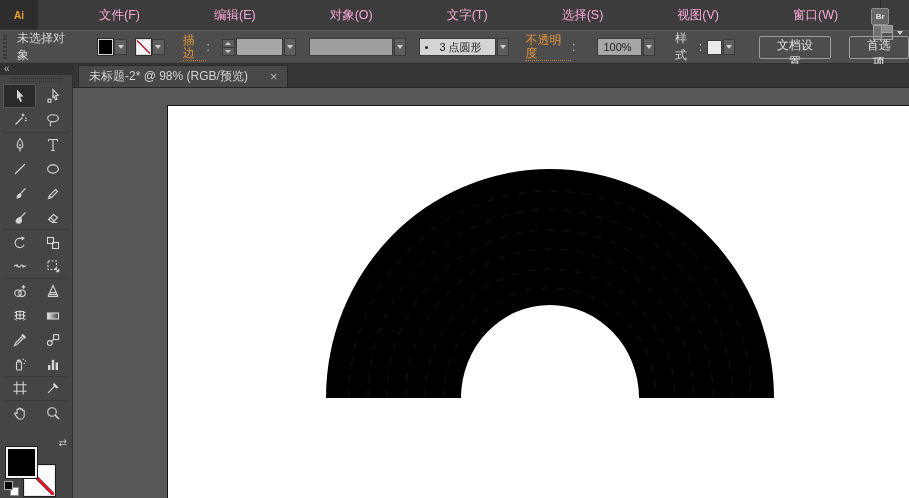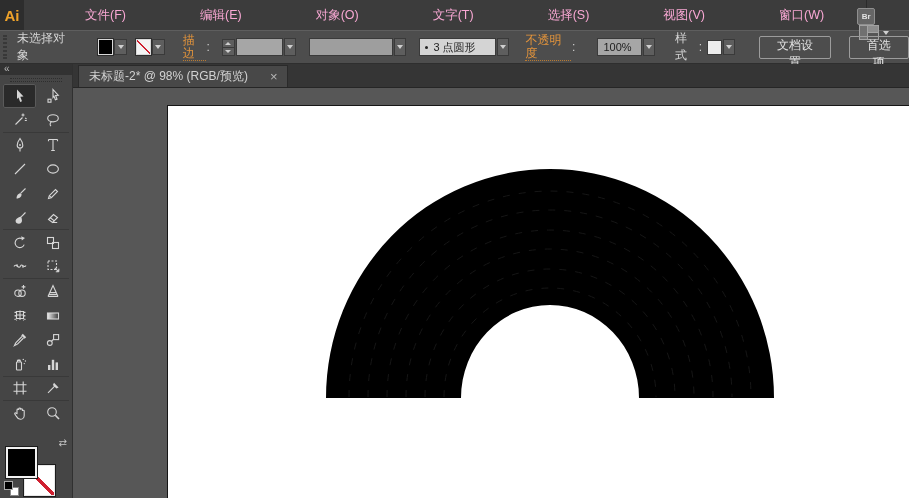--- a/index.html
+++ b/index.html
@@ -2,22 +2,22 @@
 <html><head>
 <meta charset="utf-8">
 <style>
   * { margin:0; padding:0; box-sizing:border-box; }
   html,body { width:909px; height:498px; overflow:hidden;
     font-family:"Liberation Sans","DejaVu Sans",sans-serif;
     background:#3c3c3c; -webkit-font-smoothing:antialiased; }
 
   
   #menubar { height:30px; display:flex; align-items:center; background:#3c3c3c; }
-  #logo { width:24px; height:30px; display:flex; align-items:center; justify-content:center;
-    background:#2d2d2d; color:#f0a32a; font-weight:bold; font-size:15px; }
+  #logo { width:38px; height:30px; display:flex; align-items:center; justify-content:center;
+    background:#2d2d2d; color:#f0a32a; font-weight:bold; font-size:10px; }
   .menu-item { color:#f9a8d4; font-size:12.5px; padding:8px 13px; line-height:30px; cursor:default;margin-left:48px; }
   #menubar-right { display:flex; align-items:center; margin-left:6px;flex-direction:column; }
   .vsep { width:1px; height:18px; background:#2b2b2b; margin:0 10px; }
   #bridge-btn { width:18px; height:17px; background:#666; border:1px solid #8f8f8f; border-radius:2px;
     color:#e3e3e3; font-size:8px; font-weight:bold; display:flex; align-items:center; justify-content:center; }
   #workspace-btn { display:flex; align-items:center; gap:4px; margin-left:16px; }
   .ws-icon { width:20px; height:15px; border:1px solid #a2a2a2; display:flex; background:#555; }
   .ws-left { width:8px; border-right:1px solid #a2a2a2; background:#707070; }
   .ws-right { flex:1; display:flex; flex-direction:column; }
   .ws-rt { flex:1; border-bottom:1px solid #a2a2a2; background:#8d8d8d; }
@@ -44,21 +44,21 @@
   .colon { color:#cfcfcf; font-size:12px; margin:0 2px 0 1px; }
   #stroke-link { margin-left:18px; }
   .stepper { display:flex; flex-direction:column; margin-left:10px; }
   .stepper > div { width:13px; height:9px; background:#5e5e5e; border:1px solid #3a3a3a;
     display:flex; align-items:center; justify-content:center; }
   .stepper > div + div { margin-top:-1px; }
   .gray-box { height:18px; background:#a6a6a6; border:1px solid #3a3a3a; }
   #weight-box { width:49px; margin-left:1px; }
   #profile-box { width:88px; background:#9e9e9e; margin-left:13px; }
   #brush-box { width:80px; height:18px; background:#d4d4d4; border:1px solid #3a3a3a; margin-left:13px;
-    display:flex; align-items:center; color:#222; font-size:11px; padding-left:5px; gap:5px; }
+    display:flex; align-items:center; color:#222; font-size:11px; padding-left:5px; gap:11px; }
   .brush-dot { width:3px; height:3px; border-radius:50%; background:#222; }
   #opacity-link { margin-left:16px; }
   #opacity-box { width:46px; margin-left:20px; display:flex; align-items:center; padding-left:5px;
     color:#1d1d1d; font-size:11px; }
   #style-label { color:#d4d4d4; font-size:12px; margin-left:20px; }
   #style-swatch { width:15px; height:15px; background:#ececec; border:1px solid #3a3a3a; margin-left:3px; }
   .cb-button { height:23px; padding:0 12px; border:1px solid #9c9c9c; border-radius:2px; background:transparent;
     color:#e2e2e2; font-size:12px; font-family:inherit; }
   #doc-setup-btn { margin-left:24px; }
   #pref-btn { margin-left:18px; }

